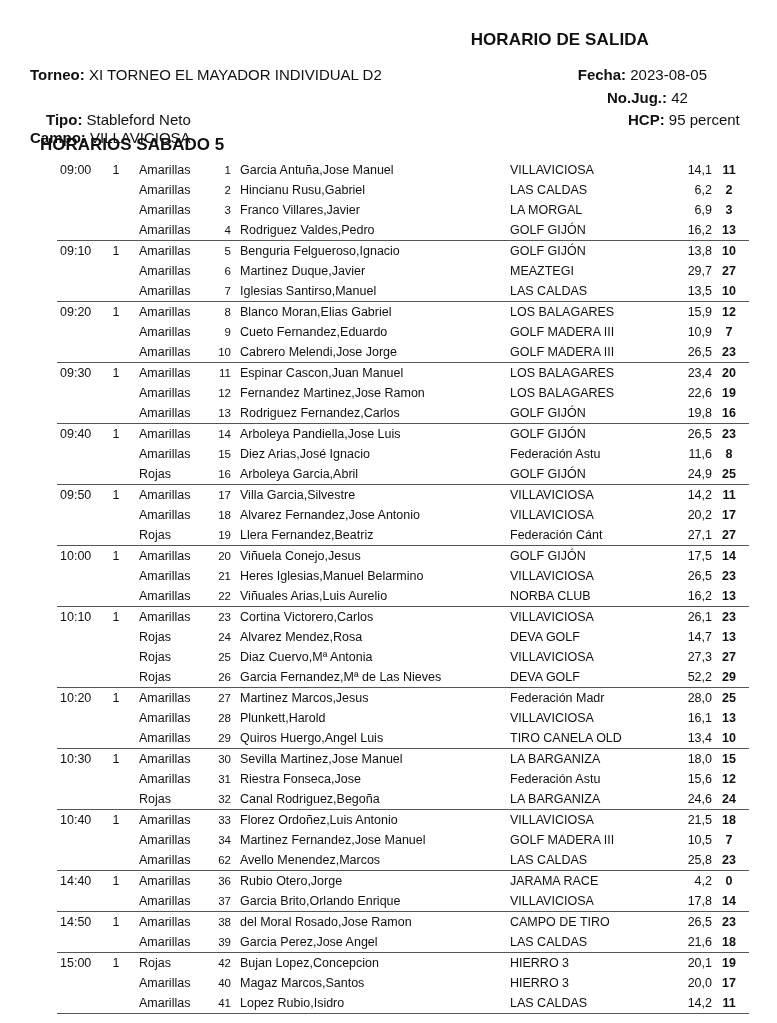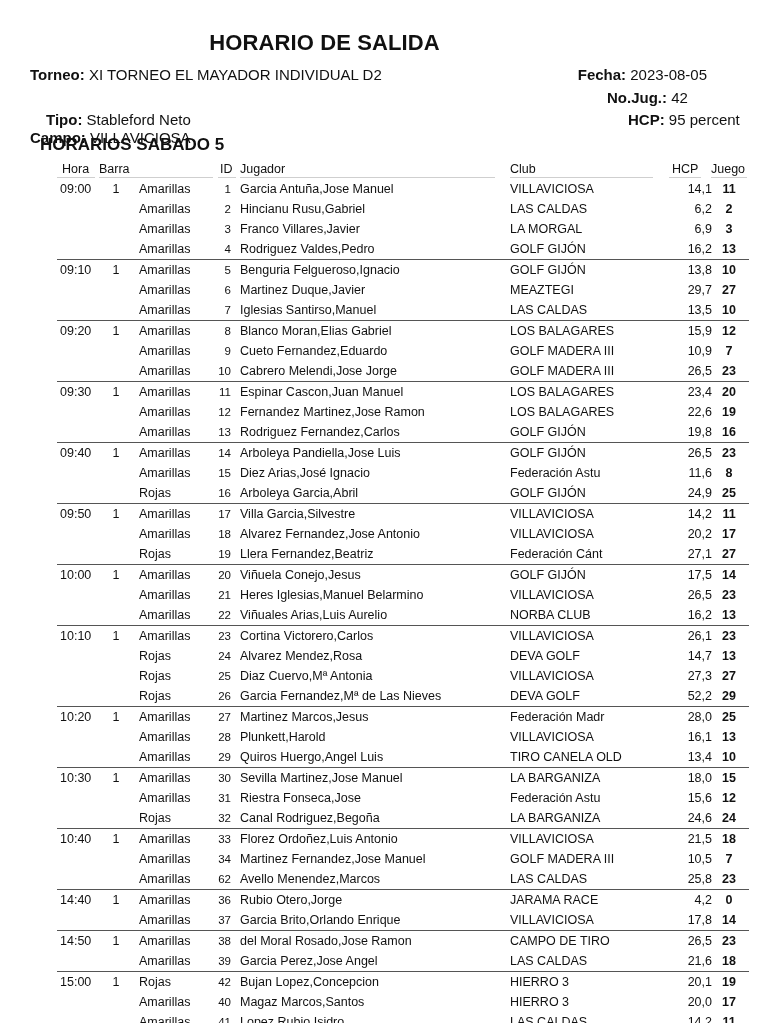--- a/index.html
+++ b/index.html
@@ -1,22 +1,22 @@
 <!DOCTYPE html>
 <html><head>
   <meta charset="utf-8">
   <style>
     html, body { margin: 0; padding: 0; background: #ffffff; }
     body {
       width: 777px; height: 1023px; position: relative; overflow: hidden;
       font-family: "Liberation Sans", sans-serif; color: #111;
     }
     .title {
-      position: absolute; left: 0; width: 649px; top: 30px; text-align: center;
-      font-weight: bold; font-size: 22px; letter-spacing: 0.1px;
+      position: absolute; left: 0; width: 649px; top: 30px; text-align: right;
+      font-weight: bold; font-size: 17px; letter-spacing: 0.1px;
     }
     .meta-row { position: absolute; font-size: 15px; white-space: nowrap; }
     .meta-row b { font-weight: bold; }
     .meta-left { left: 30px; }
     .meta-right { right: 70px; text-align: right; }
     .section-title {
       position: absolute; left: 40px; top: 135px; font-weight: bold; font-size: 17px;
     }
     .table {
       position: absolute; left: 57px; top: 160px; width: 692px;
@@ -63,36 +63,20 @@
   <span>42</span>
 </div>
 <div class="meta-row" style="top:111px; left:628px;">
   <b>HCP:</b>
   <span>95 percent</span>
 </div>
 
 <div class="section-title">HORARIOS SABADO 5</div>
 
 <div class="table">
-  <div class="hdr">
-    <span style="left:5px;">Hora</span>
-    <span style="left:42px;">Barra</span>
-    <span style="left:163px;">ID</span>
-    <span style="left:183px;">Jugador</span>
-    <span style="left:453px;">Club</span>
-    <span style="left:615px;">HCP</span>
-    <span style="left:654px;">Juego</span>
-    <div class="uline" style="left:0; width:38px;"></div>
-    <div class="uline" style="left:42px; width:114px;"></div>
-    <div class="uline" style="left:161px; width:18px;"></div>
-    <div class="uline" style="left:183px; width:255px;"></div>
-    <div class="uline" style="left:453px; width:143px;"></div>
-    <div class="uline" style="left:612px; width:32px;"></div>
-    <div class="uline" style="left:654px; width:36px;"></div>
-  </div>
   <div id="groups">
       <div class="group">
         <div class="row">
           <span class="c-hora">09:00</span>
           <span class="c-barra">1</span>
           <span class="c-tee">Amarillas</span>
           <span class="c-id">1</span>
           <span class="c-jug">Garcia Antuña,Jose Manuel</span>
           <span class="c-club">VILLAVICIOSA</span>
           <span class="c-hcp">14,1</span>

